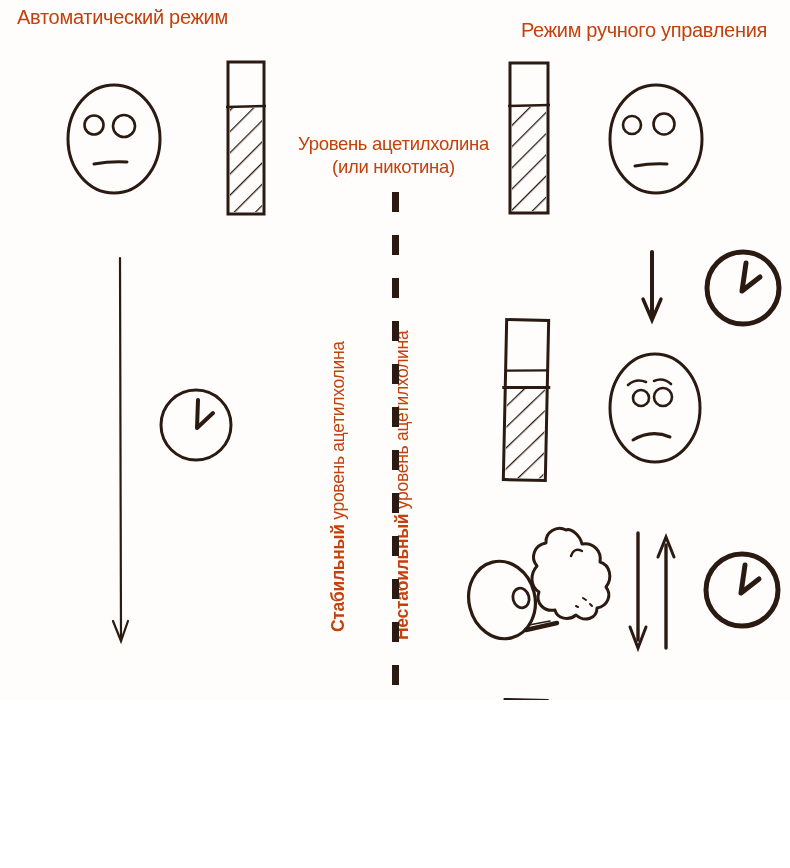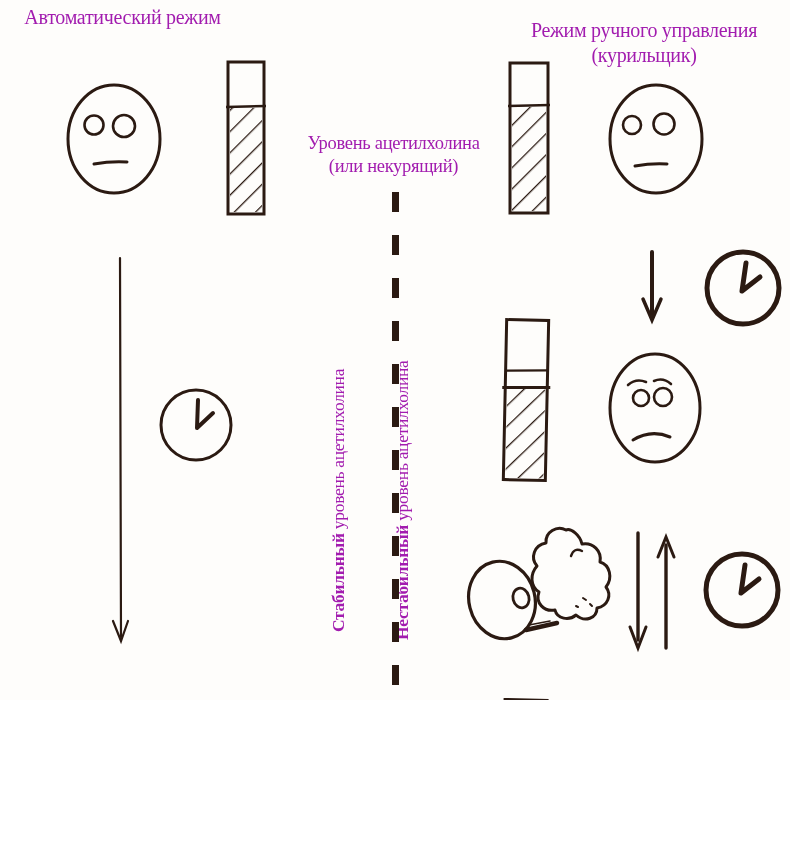--- a/index.html
+++ b/index.html
@@ -1,20 +1,20 @@
 <!DOCTYPE html>
 <html><head>
 <meta charset="utf-8">
 <style>
   html,body { margin:0; padding:0; background:#ffffff; }
   .stage {
     position:relative; width:790px; height:700px;
     background:#fefdfb; overflow:hidden;
-    font-family:Liberation Serif, serif;
-    color:#a21caf;
+    font-family:Liberation Sans, sans-serif;
+    color:#c2410c;
   }
   .title {
     position:absolute; text-align:center;
     font-size:20px; line-height:25px; letter-spacing:-0.3px;
   }
   .axis-label {
     position:absolute; text-align:center;
     font-size:18.5px; line-height:23px; letter-spacing:-0.3px;
   }
   .vlabel {
@@ -30,26 +30,25 @@
 <body>
 
 <div class="stage">
 
   <div class="title" style="left:0px; top:5px; width:245px;">
     <div>Автоматический режим</div>
   </div>
 
   <div class="title" style="left:498px; top:18px; width:292px;">
     <div>Режим ручного управления</div>
-    <div>(курильщик)</div>
   </div>
 
   <div class="axis-label" style="left:286px; top:132px; width:215px;">
     <div>Уровень ацетилхолина</div>
-    <div>(или некурящий)</div>
+    <div>(или никотина)</div>
   </div>
 
   <div class="vlabel" style="left:349px; top:610px;">
     <b>Стабильный</b><span> уровень ацетилхолина</span>
   </div>
 
   <div class="vlabel" style="left:413px; top:618px;">
     <b>Нестабильный</b><span> уровень ацетилхолина</span>
   </div>
 

